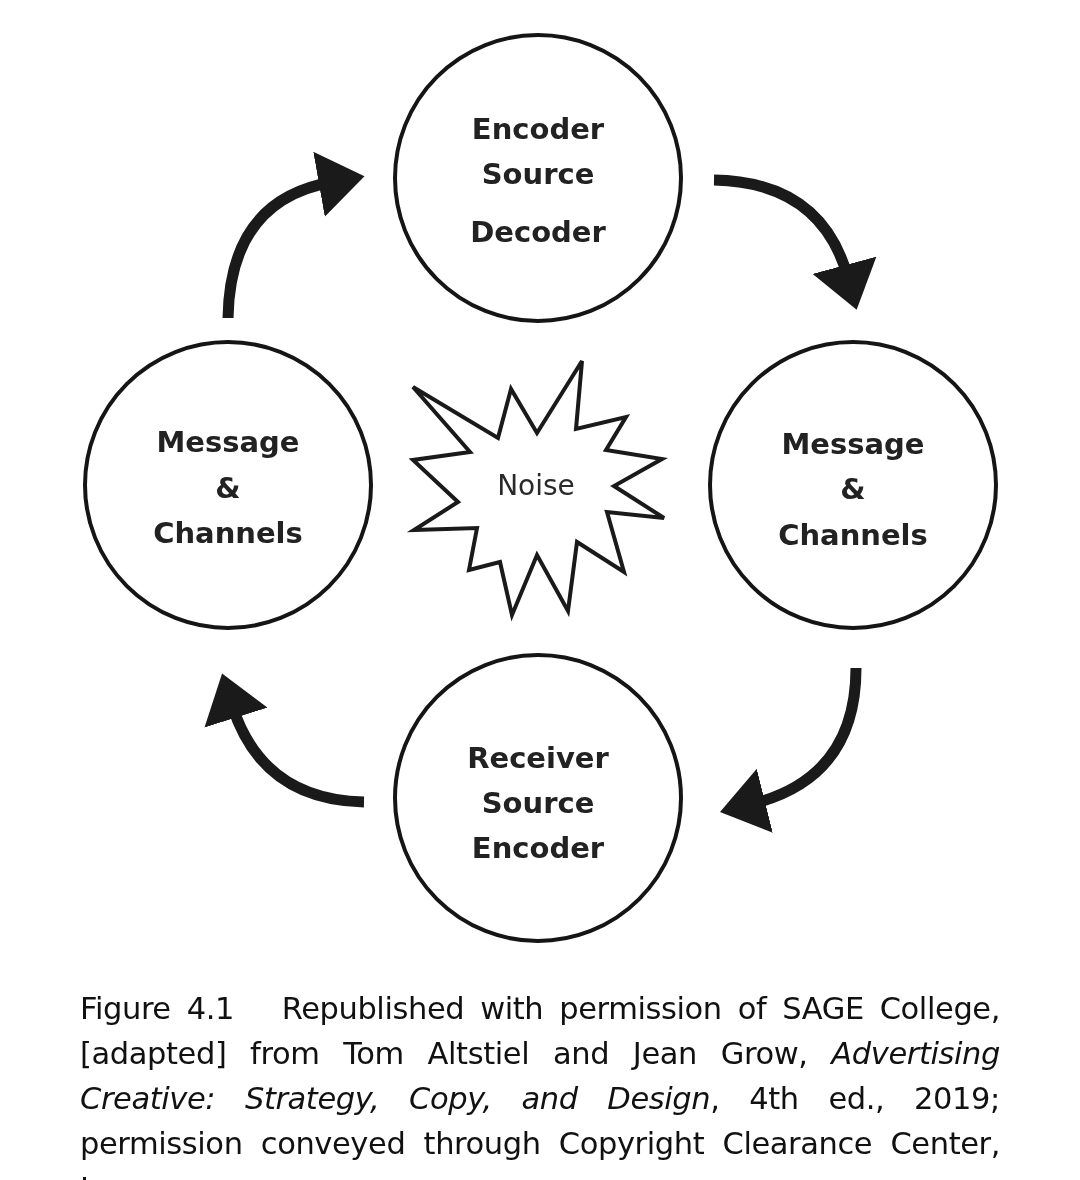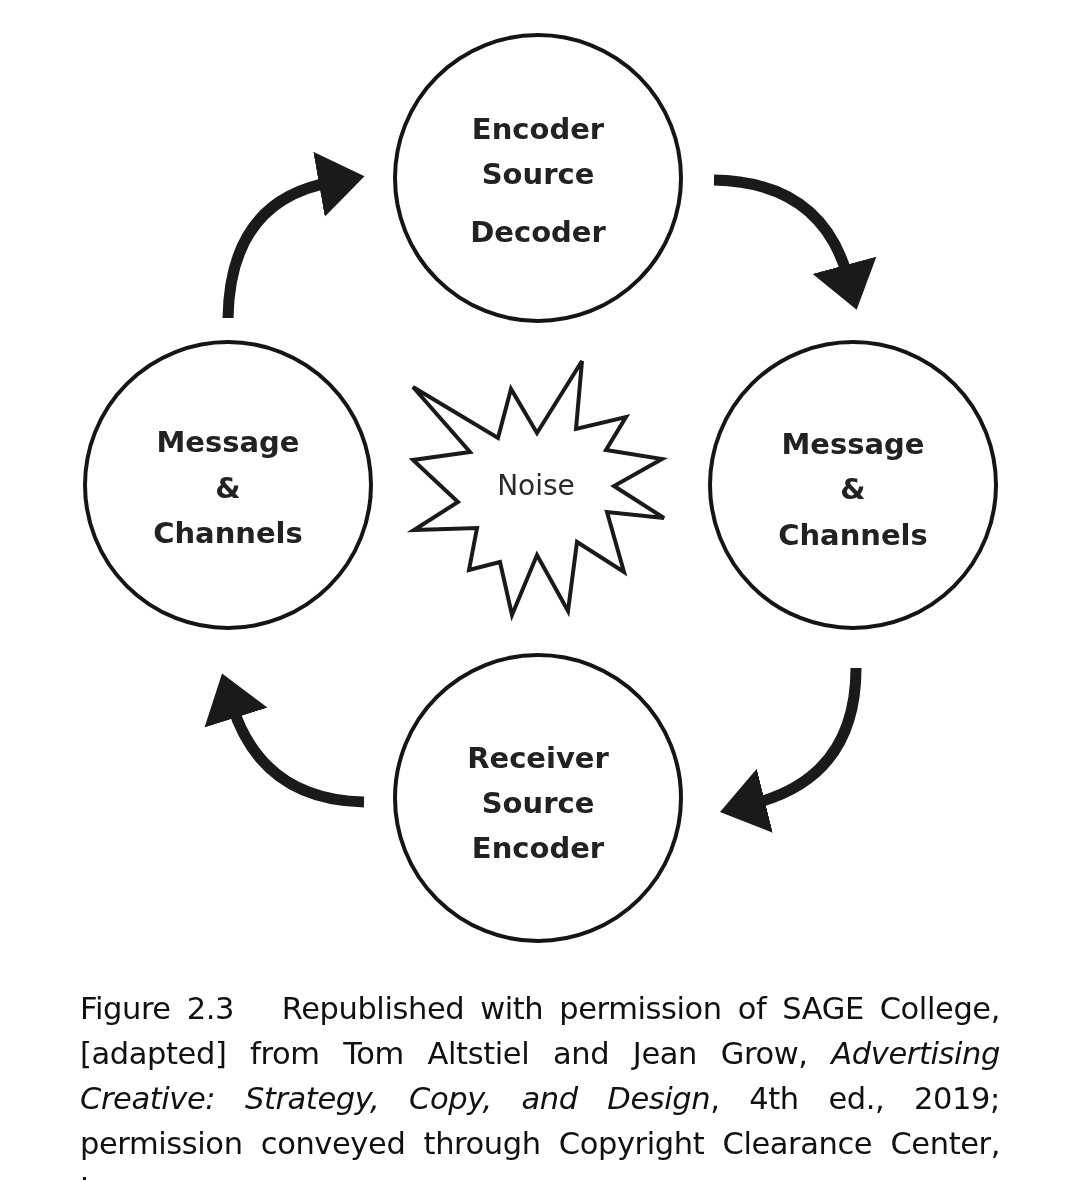--- a/index.html
+++ b/index.html
@@ -75,15 +75,15 @@
     <text class="noise-text" x="536" y="495">Noise</text>
   </g>
 
   <path d="M 714 180 Q 822 182 848 278" fill="none" stroke="#1a1a1a" stroke-width="11" marker-end="url(#ah)"></path>
   <path d="M 856 668 Q 856 778 752 804" fill="none" stroke="#1a1a1a" stroke-width="11" marker-end="url(#ah)"></path>
   <path d="M 364 802 Q 262 800 232 705" fill="none" stroke="#1a1a1a" stroke-width="11" marker-end="url(#ah)"></path>
   <path d="M 228 318 Q 230 200 332 182" fill="none" stroke="#1a1a1a" stroke-width="11" marker-end="url(#ah)"></path>
 </svg>
 
 <div class="caption">
-  <span>Figure 2.3</span>&nbsp;&nbsp;
+  <span>Figure 4.1</span>&nbsp;&nbsp;
   <span>Republished with permission of SAGE College, [adapted] from Tom Altstiel and Jean Grow, </span><em>Advertising Creative: Strategy, Copy, and Design</em><span>, 4th ed., 2019; permission conveyed through Copyright Clearance Center, Inc.</span>
 </div>
 
 </body></html>

